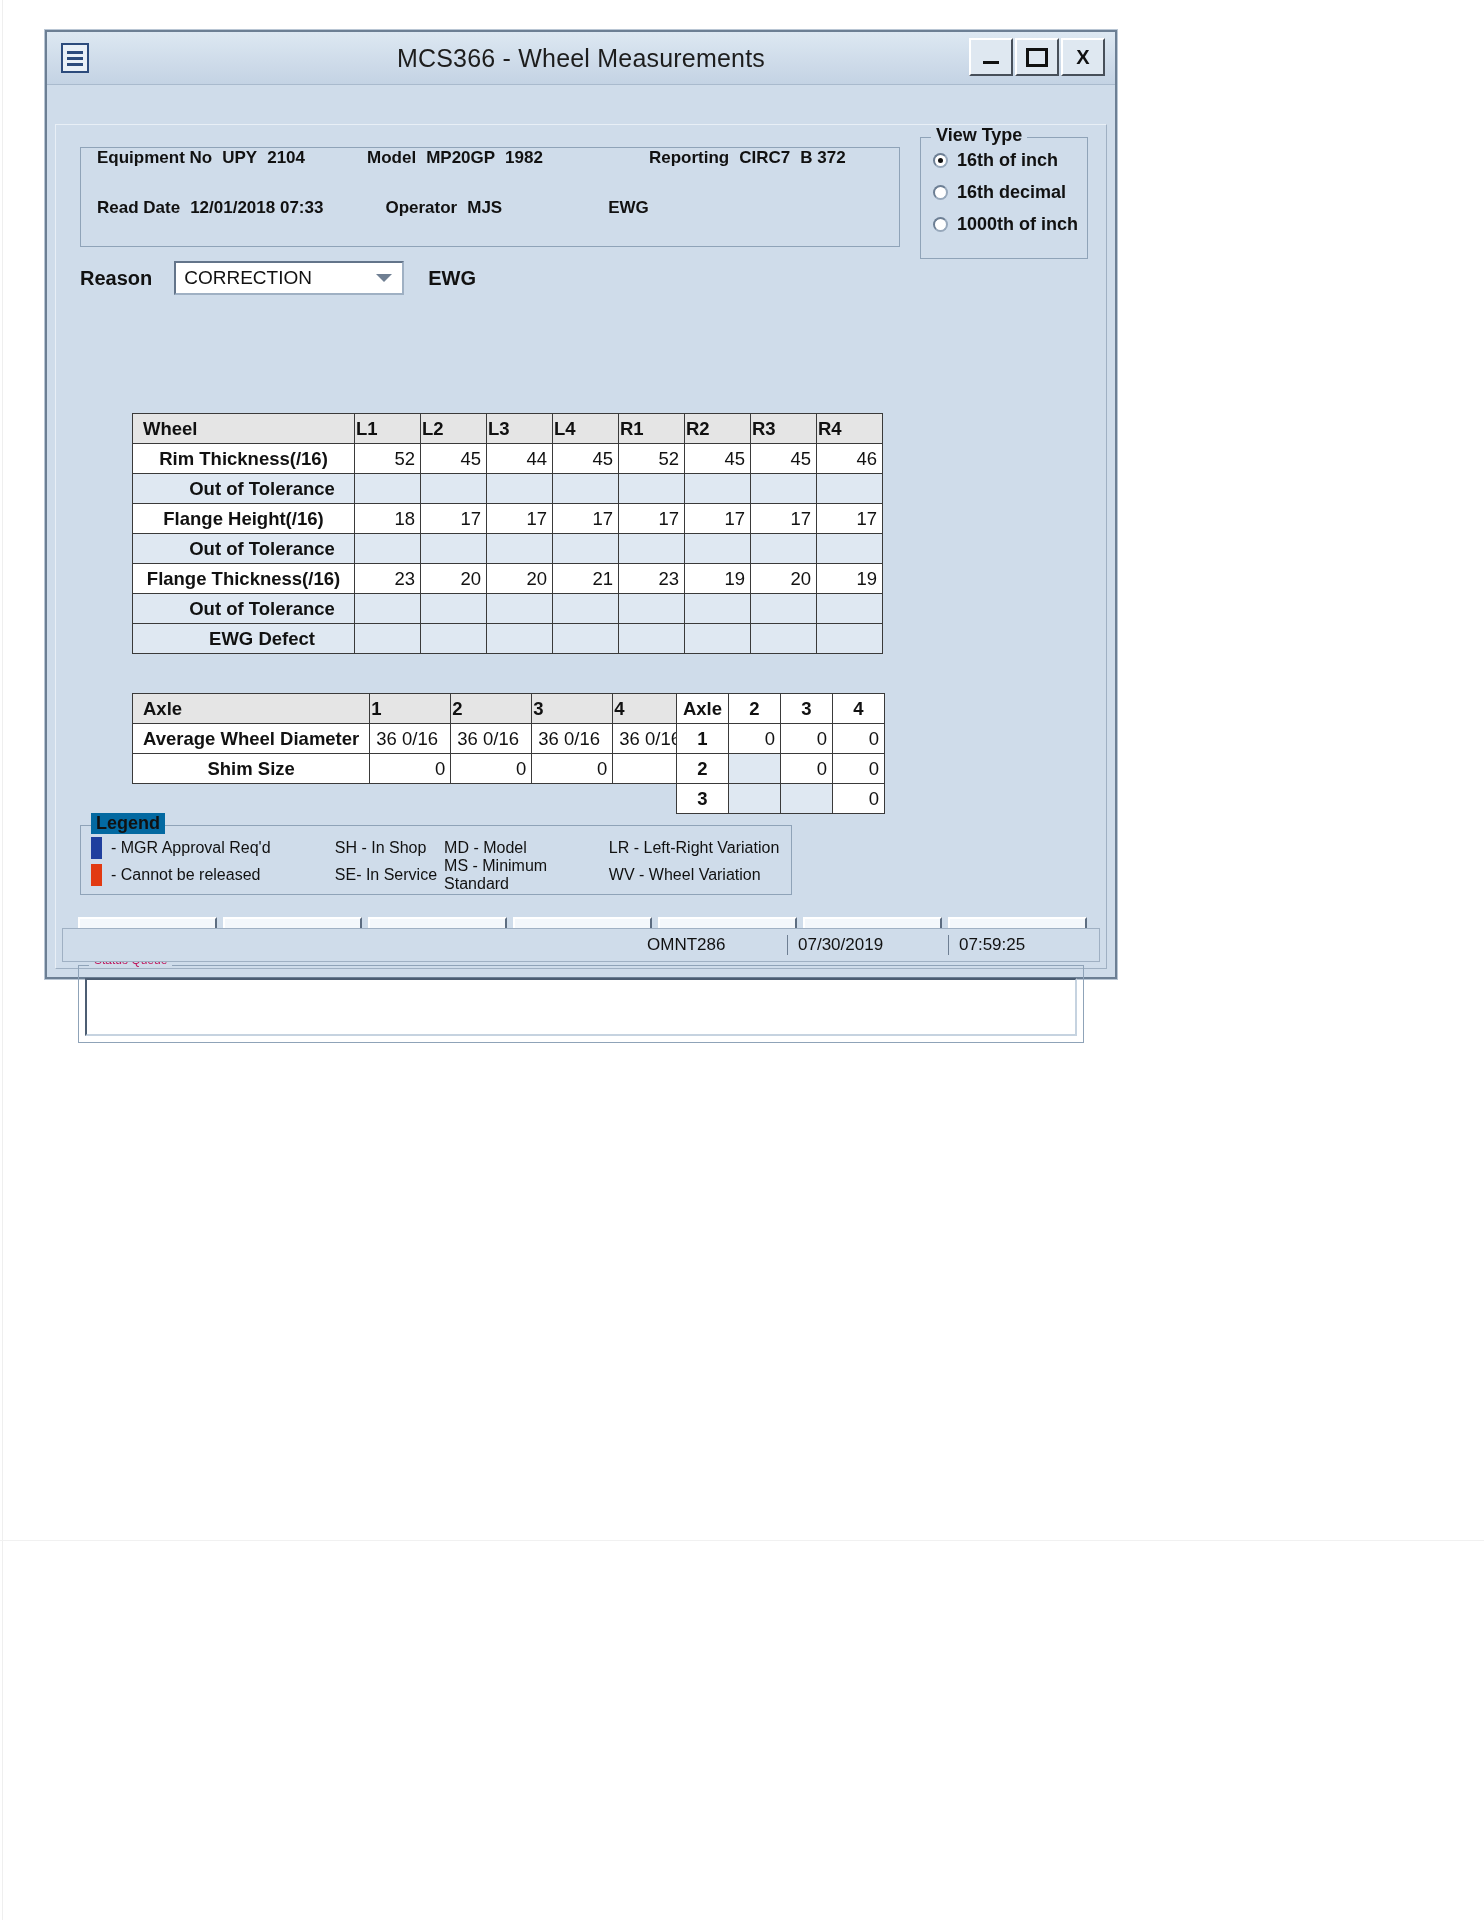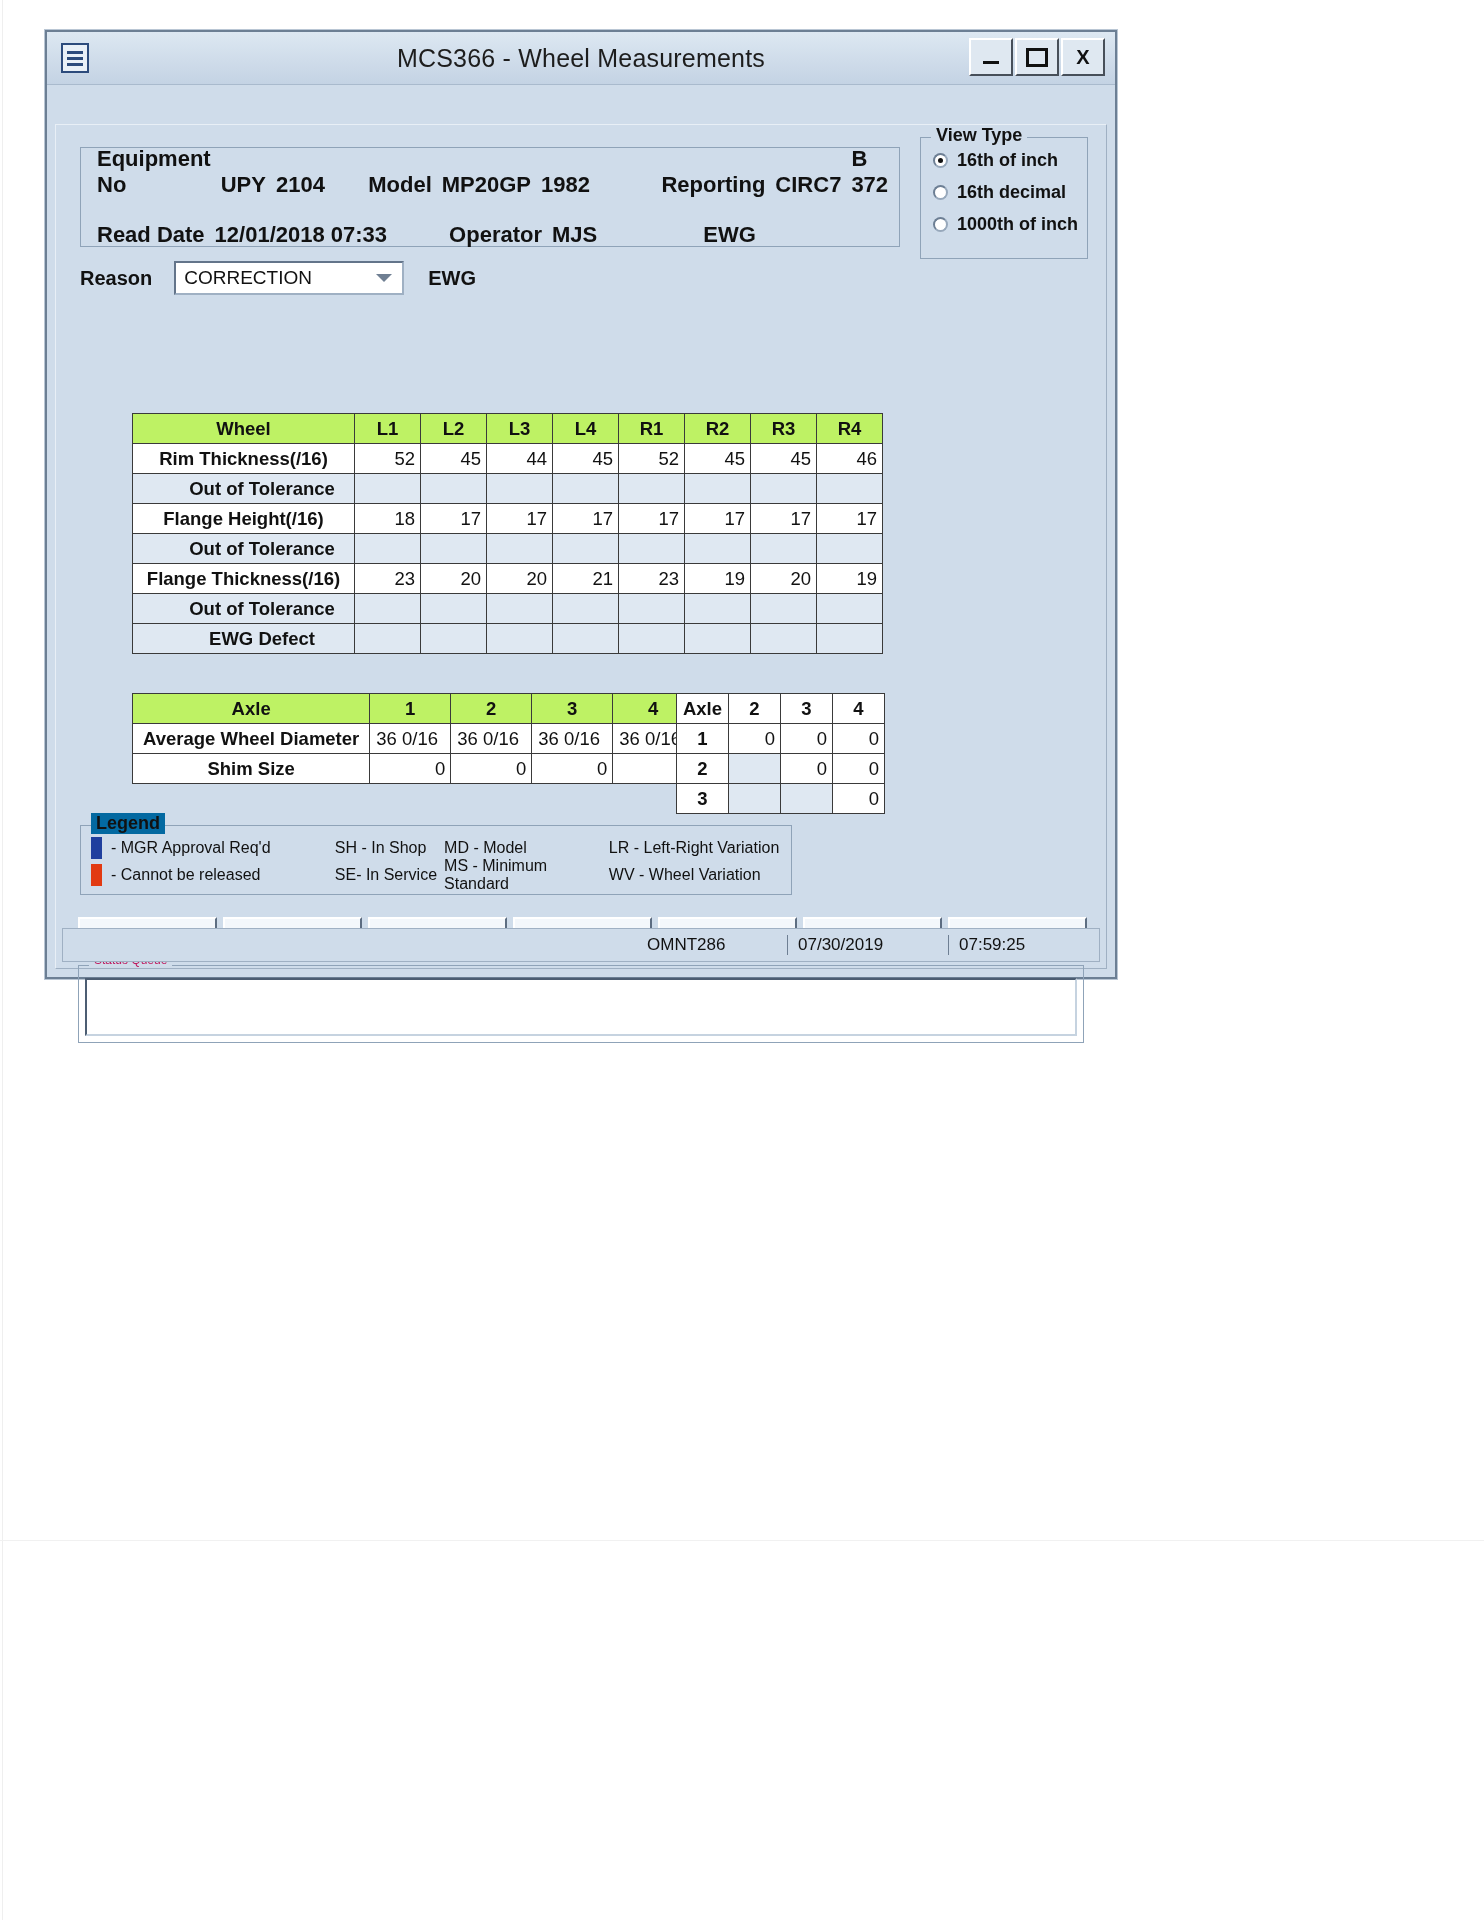--- a/index.html
+++ b/index.html
@@ -68,21 +68,21 @@
     border-right:1px solid #9fb0c3;border-bottom:1px solid #9fb0c3;
   }
 
   
   #header-panel{
     position:absolute;left:24px;top:22px;width:820px;height:100px;
     background:#cfdcea;
     border:1px solid #8fa3b8;
     box-sizing:border-box;
   }
-  .hdr-row{display:flex;align-items:flex-end;height:50px;padding-left:16px;font-size:22px;font-weight:bold;color:#111;}
+  .hdr-row{display:flex;align-items:flex-start;height:50px;padding-left:16px;font-size:17px;font-weight:bold;color:#111;}
   .hdr-lbl{margin-right:10px;}
   .hdr-val{margin-right:10px;}
   .sp-60{width:52px;}
   .sp-100{width:96px;}
 
   
   #view-type-group{
     position:absolute;right:18px;top:12px;width:168px;height:122px;
     border:1px solid #8fa3b8;box-sizing:border-box;padding-top:6px;
   }
@@ -121,21 +121,21 @@
 
   
   table.grid{border-collapse:collapse;background:#ffffff;}
   table.grid td,table.grid th{
     border:1px solid #3a3a3a;
     font-size:18.5px;color:#111;
     height:30px;box-sizing:border-box;
     font-family:"Liberation Sans",sans-serif;
   }
   .rowhdr{font-weight:bold;text-align:center;background:#ffffff;padding:0 10px;white-space:nowrap;}
-  .colhdr{font-weight:bold;text-align:center;background:#bef264;}
+  .colhdr{font-weight:bold;text-align:left;background:#e5e5e5;}
   .val{text-align:right;padding-right:5px;background:#ffffff;}
   .val.empty{background:#dfe8f2;}
   .blankrow td{background:#dfe8f2;padding-left:47px;}
 
   #wheel-grid{position:absolute;left:76px;top:288px;}
   #wheel-grid td.rowhdr{width:222px;}
   #wheel-grid td.c{width:66px;}
 
   #axle-grid{position:absolute;left:76px;top:568px;}
   #axle-grid td.rowhdr{width:228px;}

